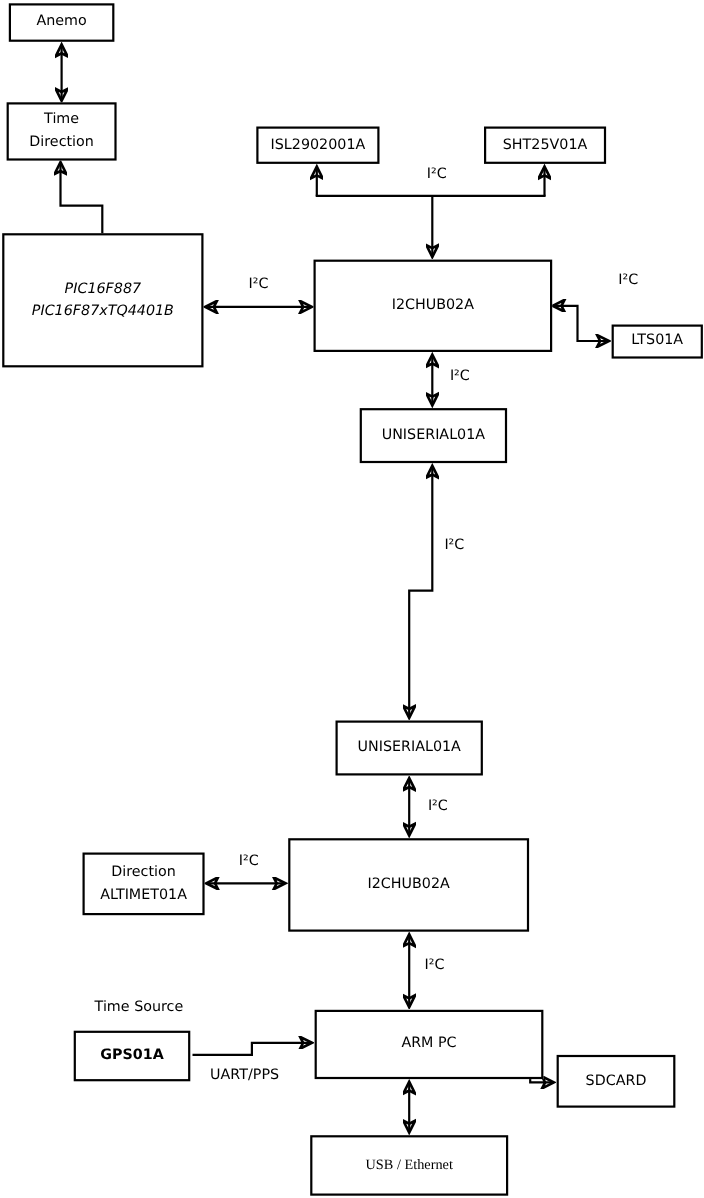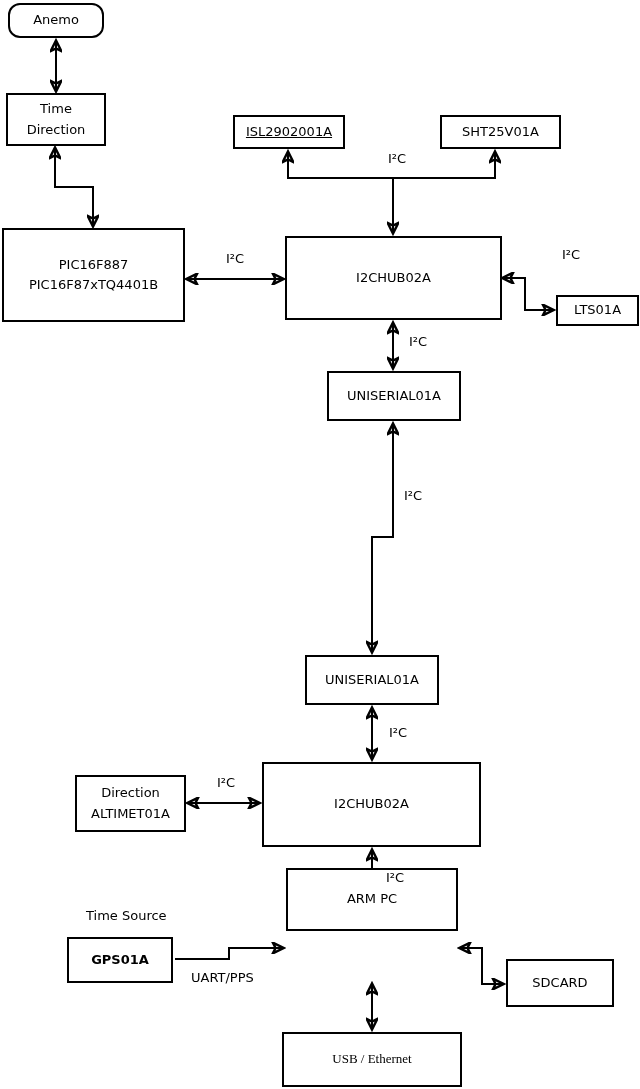--- a/index.html
+++ b/index.html
@@ -57,36 +57,36 @@
 
     <line x1="372" y1="850" x2="372" y2="915" marker-start="url(#arr)" marker-end="url(#arr)"></line>
 
     <path d="M175,959 H229 V948 H283" marker-end="url(#arr)"></path>
 
     <path d="M460,948 H482 V984 H503" marker-start="url(#arr)" marker-end="url(#arr)"></path>
 
     <line x1="372" y1="984" x2="372" y2="1029" marker-start="url(#arr)" marker-end="url(#arr)"></line>
   </svg>
 
-  <div class="node" style="left:8px;   top:3px;    width:96px;  height:35px;border-radius:12px;">Anemo</div>
+  <div class="node" style="left:8px;   top:3px;    width:96px;  height:35px;">Anemo</div>
   <div class="node" style="left:6px;   top:93px;   width:100px; height:53px;">Time
 Direction</div>
-  <div class="node" style="left:2px;   top:228px;  width:183px; height:94px;">PIC16F887
+  <div class="node" style="left:2px;   top:212px;  width:183px; height:122px;font-style:italic;">PIC16F887
 PIC16F87xTQ4401B</div>
-  <div class="node" style="left:233px; top:115px;  width:112px; height:34px;text-decoration:underline;">ISL2902001A</div>
-  <div class="node" style="left:440px; top:115px;  width:121px; height:34px;">SHT25V01A</div>
+  <div class="node" style="left:233px; top:115px;  width:112px; height:34px;">ISL2902001A</div>
+  <div class="node" style="left:440px; top:115px;  width:111px; height:34px;">SHT25V01A</div>
   <div class="node" style="left:285px; top:236px;  width:217px; height:84px;">I2CHUB02A</div>
   <div class="node" style="left:556px; top:295px;  width:83px;  height:31px;">LTS01A</div>
   <div class="node" style="left:327px; top:371px;  width:134px; height:50px;">UNISERIAL01A</div>
   <div class="node" style="left:305px; top:655px;  width:134px; height:50px;">UNISERIAL01A</div>
   <div class="node" style="left:262px; top:762px;  width:219px; height:85px;">I2CHUB02A</div>
   <div class="node" style="left:75px;  top:775px;  width:111px; height:57px;">Direction
 ALTIMET01A</div>
   <div class="node" style="left:67px;  top:937px;  width:106px; height:46px;font-weight:bold;">GPS01A</div>
-  <div class="node" style="left:286px; top:868px;  width:172px; height:63px;text-align:center;">ARM PC</div>
+  <div class="node" style="left:286px; top:918px;  width:208px; height:63px;text-align:center;">ARM PC</div>
   <div class="node" style="left:506px; top:959px;  width:108px; height:48px;text-align:right;">SDCARD</div>
   <div class="node" style="left:282px; top:1032px; width:180px; height:55px;font-family:Liberation Serif, serif;">USB / Ethernet</div>
 
   <span class="elabel" style="left:388px; top:151px;">I²C</span>
   <span class="elabel" style="left:226px; top:251px;">I²C</span>
   <span class="elabel" style="left:562px; top:247px;">I²C</span>
   <span class="elabel" style="left:409px; top:334px;">I²C</span>
   <span class="elabel" style="left:404px; top:488px;">I²C</span>
   <span class="elabel" style="left:389px; top:725px;">I²C</span>
   <span class="elabel" style="left:217px; top:775px;">I²C</span>

